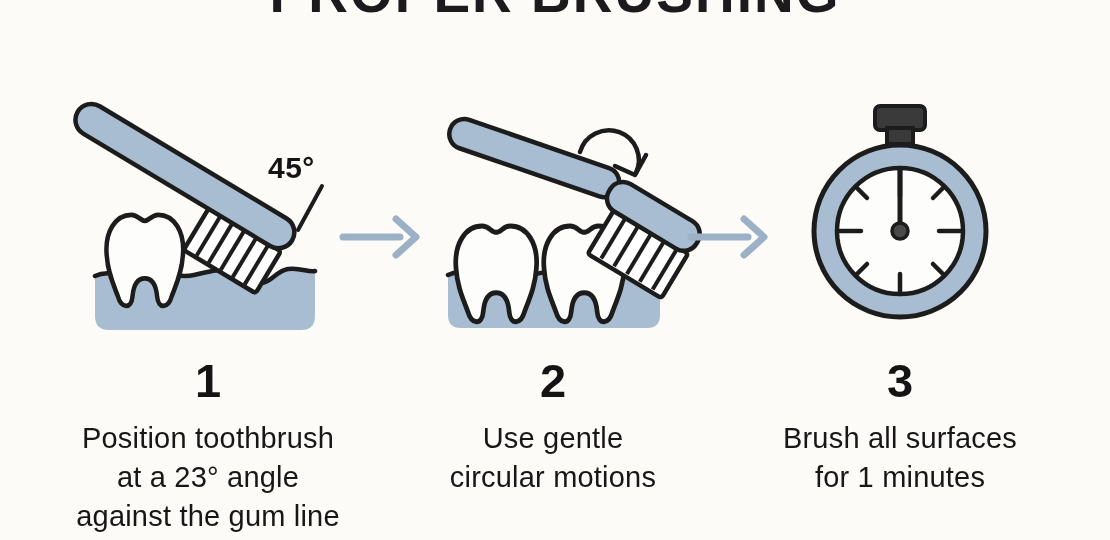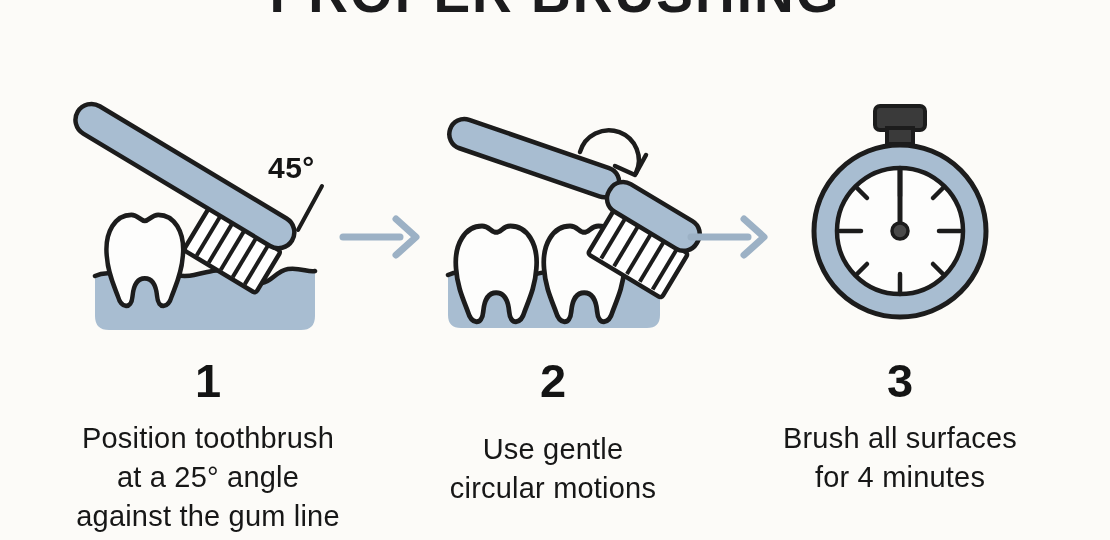--- a/index.html
+++ b/index.html
@@ -109,20 +109,20 @@
     </g>
     <line x1="105" y1="131" x2="105" y2="70" stroke="#1c1c1c" stroke-width="5" stroke-linecap="round"></line>
     <circle cx="105" cy="131" r="8" fill="#4a4a4a" stroke="#1c1c1c" stroke-width="3.5"></circle>
   </svg>
 
   <div class="num c1" style="left:43px;">1</div>
   <div class="num c2" style="left:388px;">2</div>
   <div class="num c3" style="left:735px;">3</div>
 
   <div class="caption" style="left:43px;">Position toothbrush
-at a 25° angle
+at a 23° angle
 against the gum line</div>
-  <div class="caption" style="left:388px;margin-top:11px;">Use gentle
+  <div class="caption" style="left:388px;">Use gentle
 circular motions</div>
   <div class="caption" style="left:735px;">Brush all surfaces
-for 4 minutes</div>
+for 1 minutes</div>
 
 </div>
 
 </body></html>

